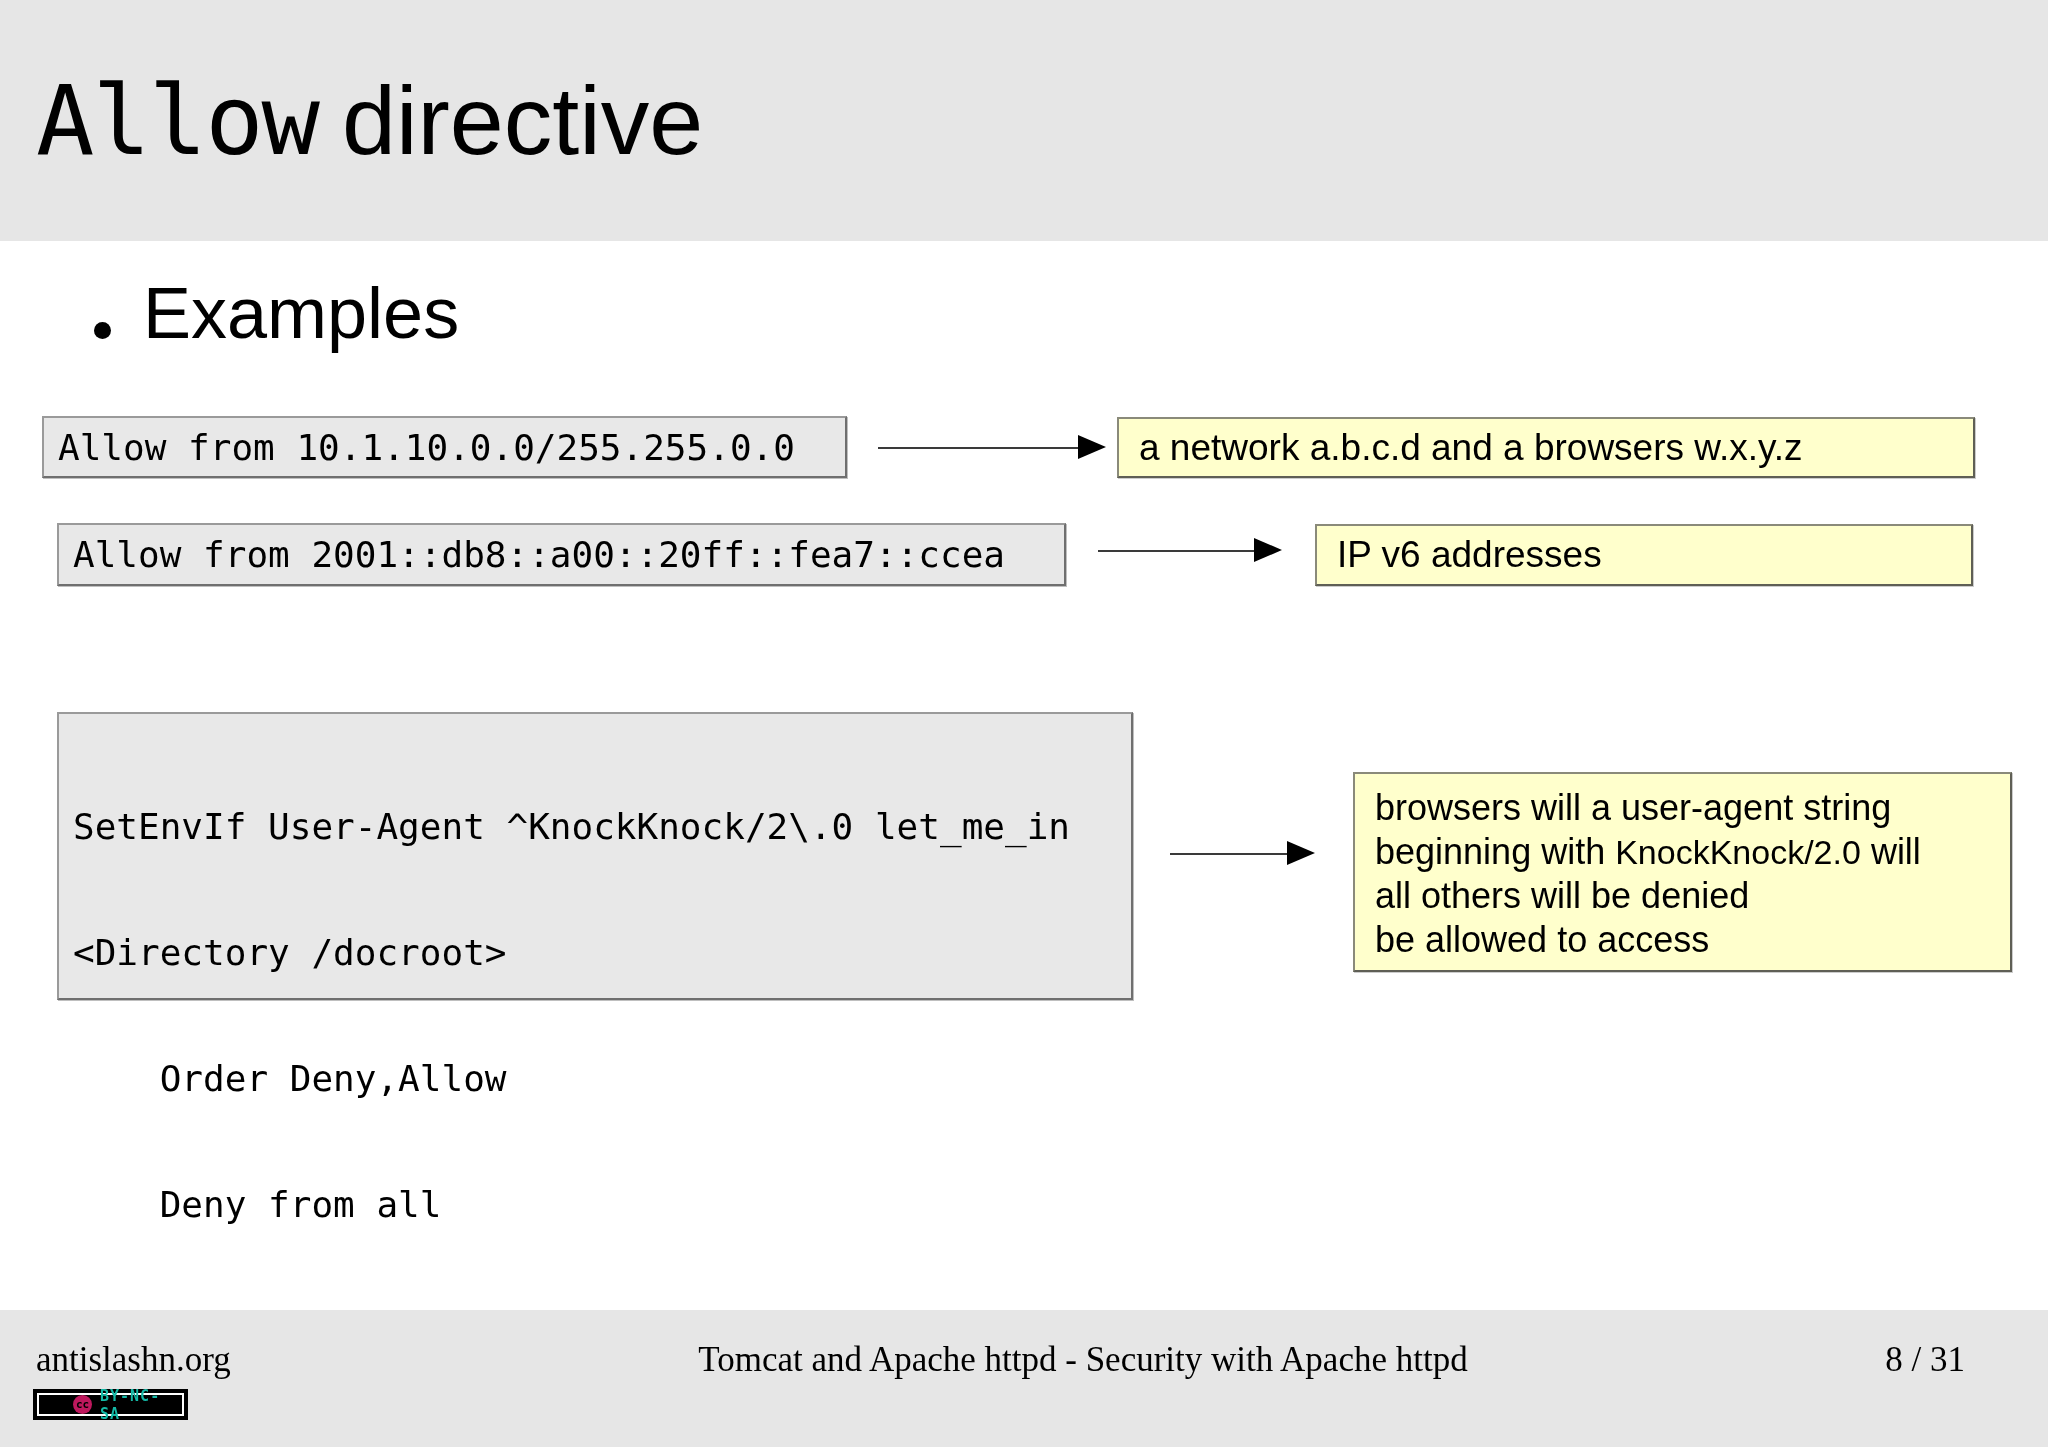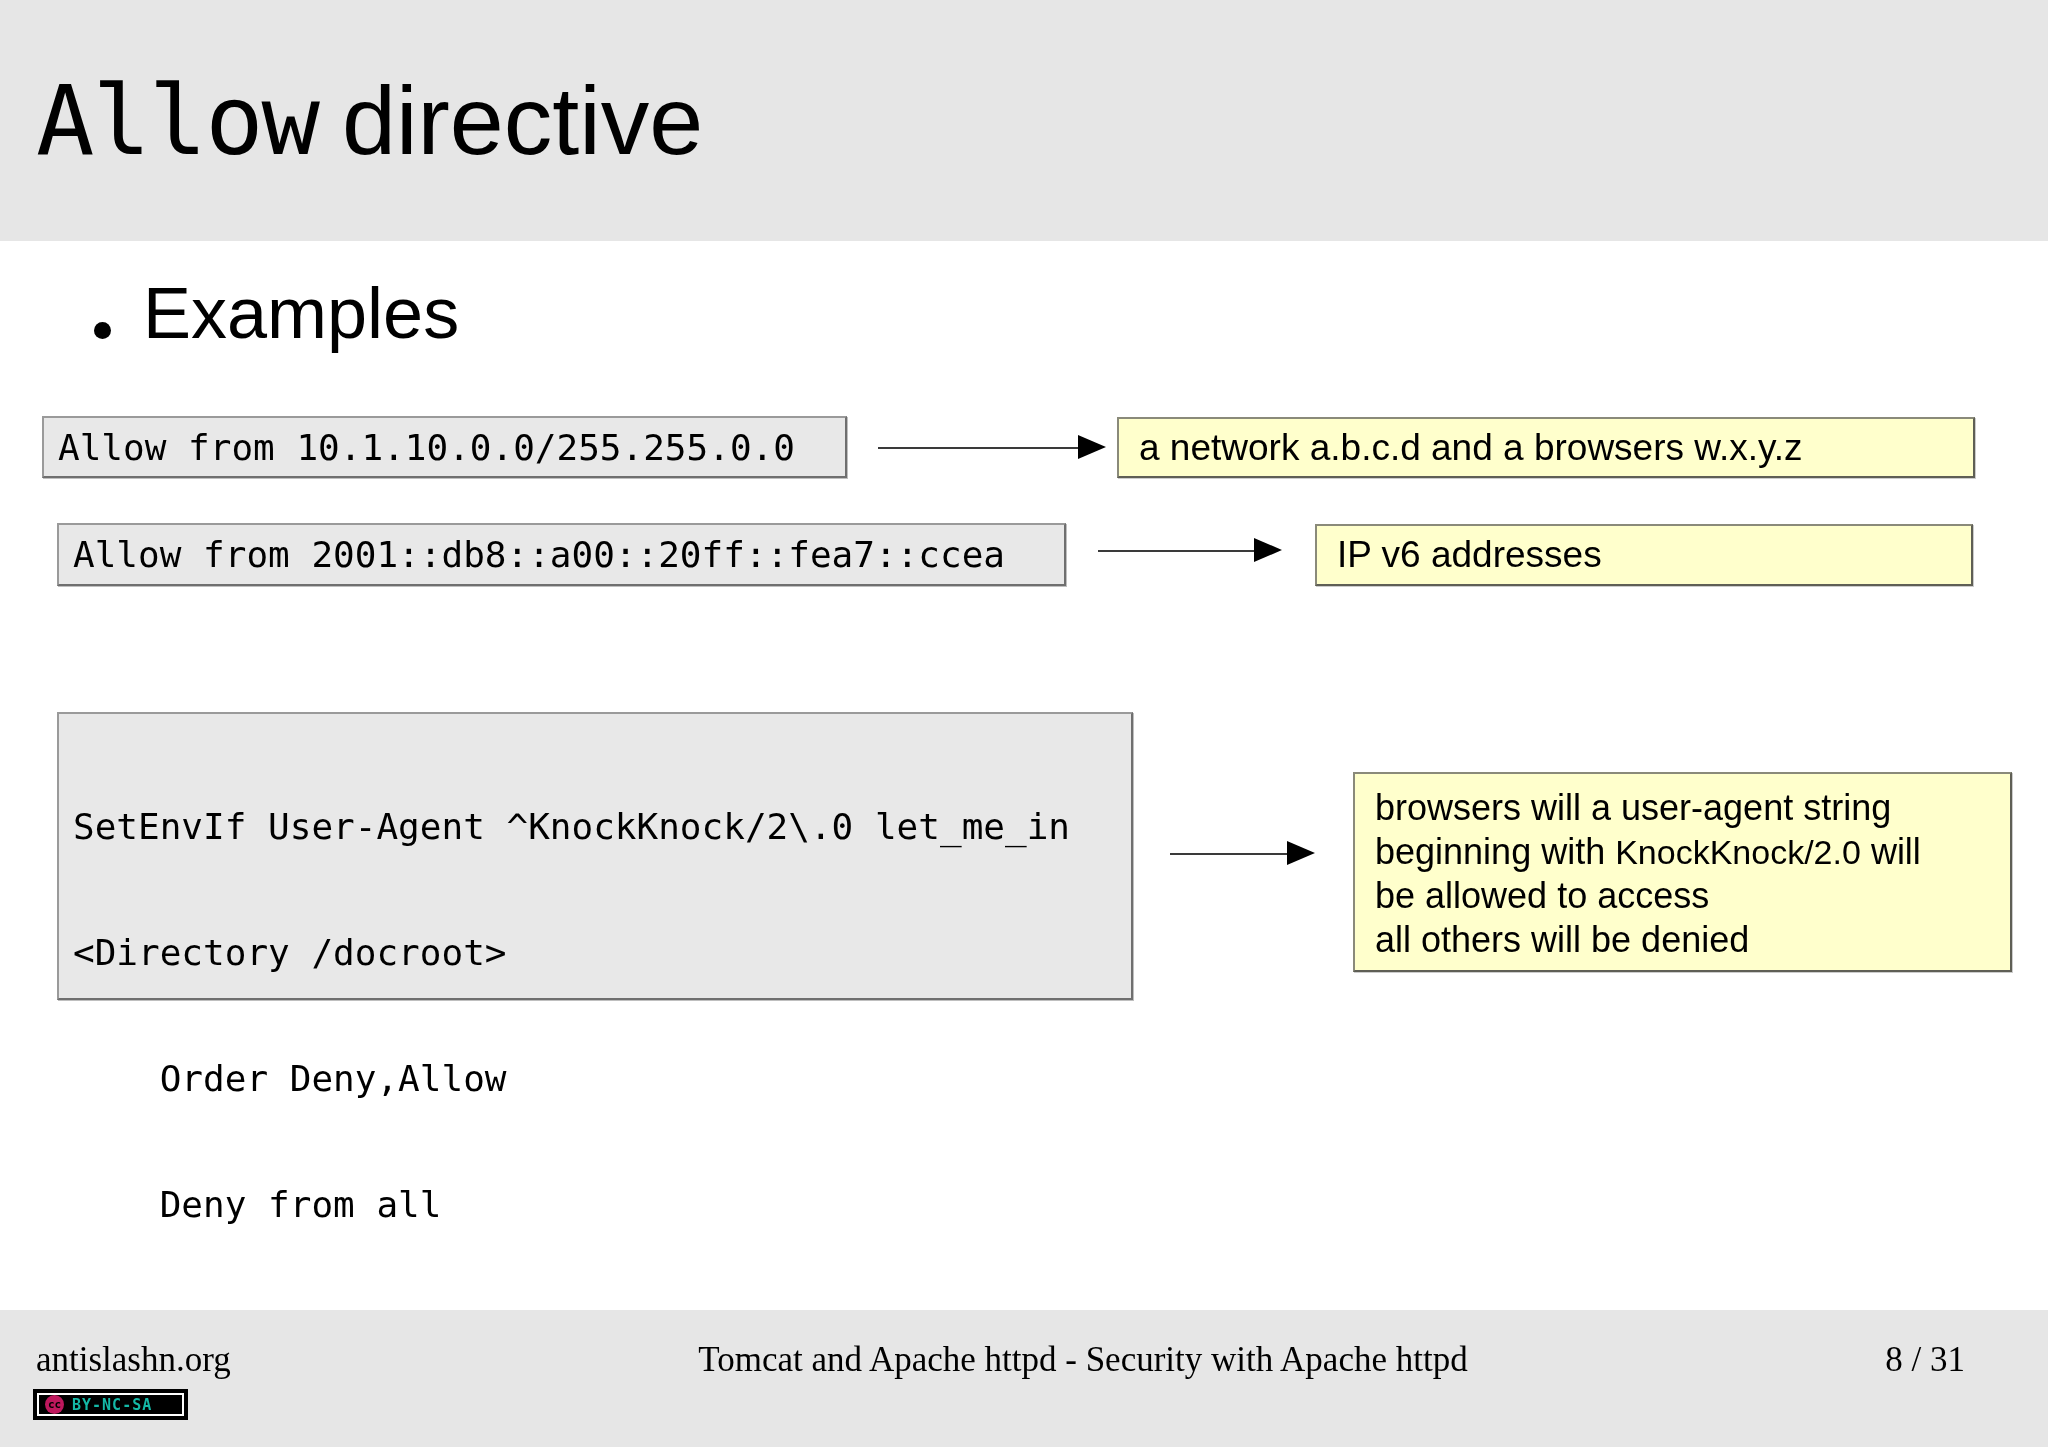--- a/index.html
+++ b/index.html
@@ -55,21 +55,21 @@
     position:absolute;left:33px;top:1389px;width:155px;height:31px;box-sizing:border-box;
     background:#000;border:2px solid #000;padding:2px;
   }
   .cc-badge-inner{
     width:100%;height:100%;box-sizing:border-box;background:#000;border:2px solid #fff;
     display:flex;align-items:center;gap:8px;padding:0 6px;
   }
   .cc-logo{
     width:19px;height:19px;border-radius:50%;background:#be185d;color:#000;
     font-family:"DejaVu Sans Mono",monospace;font-size:11px;font-weight:bold;
-    display:flex;align-items:center;justify-content:center;flex:0 0 auto;
+    display:flex;align-items:center;justify-content:center;flex:0 0 auto;margin-left:28px;
   }
   .cc-label{
     color:#14b8a6;font-family:"DejaVu Sans Mono",monospace;font-size:15px;font-weight:bold;letter-spacing:1px;
   }
 </style>
 </head>
 <body>
 
 <div class="slide">
 
@@ -101,22 +101,22 @@
     <div class="code-line">&lt;Directory /docroot&gt;</div>
     <div class="code-line">    Order Deny,Allow</div>
     <div class="code-line">    Deny from all</div>
     <div class="code-line">    Allow from env=let_me_in</div>
     <div class="code-line">&lt;/Directory&gt;</div>
   </div>
   <div class="arrow" style="left:1170px;top:853px;width:117px;"></div>
   <div class="note-box multi" style="left:1353px;top:772px;width:659px;height:200px;">
     <div class="note-line">browsers will a user-agent string</div>
     <div class="note-line"><span>beginning with </span><span class="inline-mono">KnockKnock/2.0</span><span> will</span></div>
+    <div class="note-line">all others will be denied</div>
     <div class="note-line">be allowed to access</div>
-    <div class="note-line">all others will be denied</div>
   </div>
 
   <div class="footer-band"></div>
   <div class="footer-text footer-site">antislashn.org</div>
   <div class="footer-text footer-center">Tomcat and Apache httpd - Security with Apache httpd</div>
   <div class="footer-text footer-page">8 / 31</div>
 
   <div class="cc-badge">
     <div class="cc-badge-inner">
       <span class="cc-logo">cc</span>

